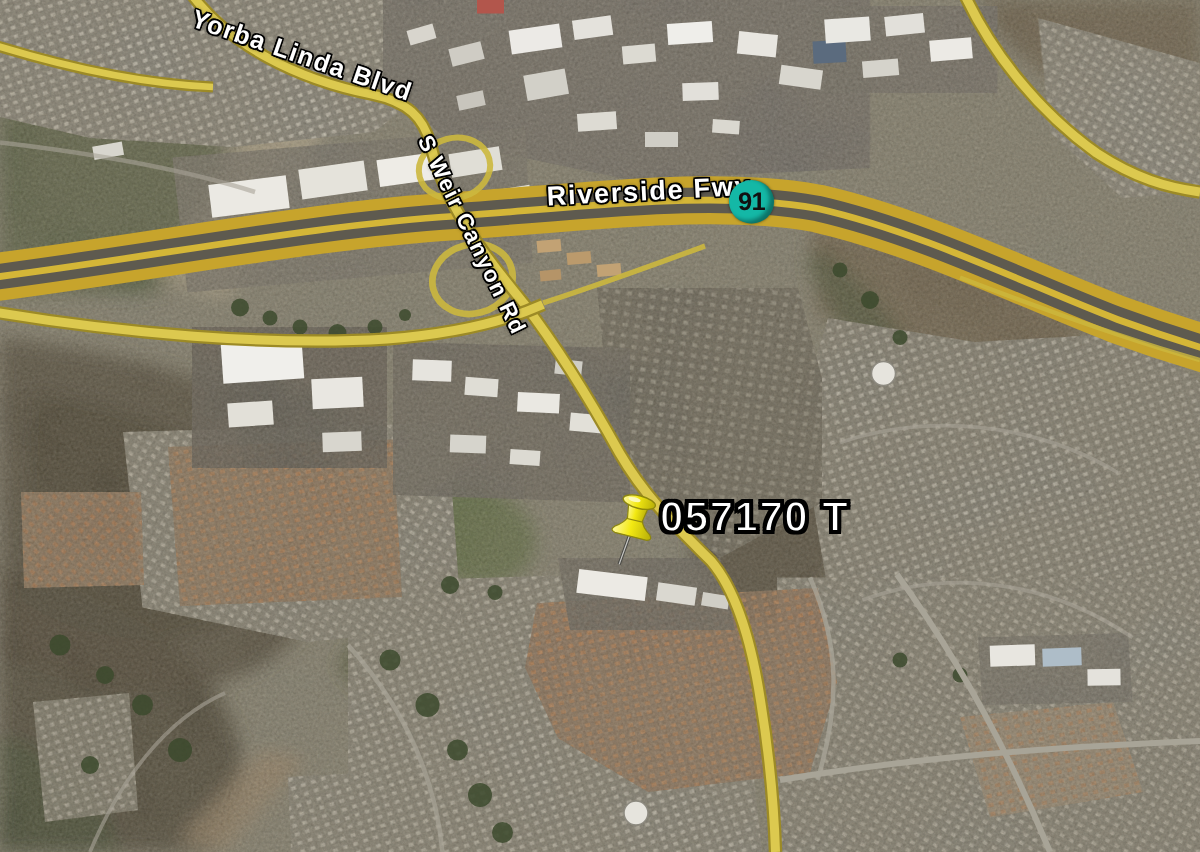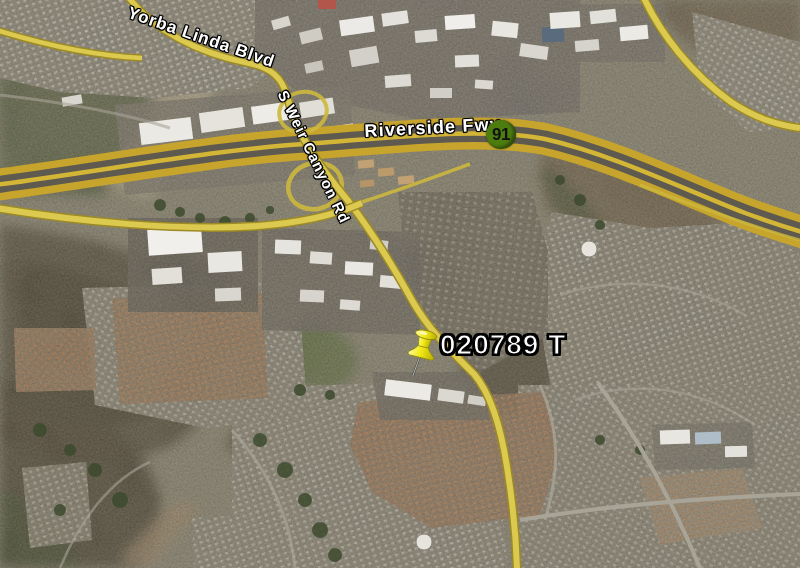--- a/index.html
+++ b/index.html
@@ -18,21 +18,21 @@
   .lbl-weir{left:289px;top:88px;font-size:15px;letter-spacing:1px;transform:rotate(64deg);transform-origin:0 0;}
   .lbl-riverside{left:364px;top:122px;font-size:18px;letter-spacing:1.2px;transform:rotate(-3deg);transform-origin:0 0;}
   .lbl-placemark{
     left:440px;top:331px;font-size:28px;letter-spacing:1px;
     -webkit-text-stroke:1.2px #000;
     text-shadow:-2px -2px 0 #000,2px -2px 0 #000,-2px 2px 0 #000,2px 2px 0 #000,
                  0 -2px 0 #000,0 2px 0 #000,-2px 0 0 #000,2px 0 0 #000;
   }
   .shield{
     position:absolute;left:486px;top:120px;width:30px;height:29px;border-radius:50%;
-    background:#4d7c0f;display:flex;align-items:center;justify-content:center;
+    background:#14b8a6;display:flex;align-items:center;justify-content:center;
     box-shadow:inset -3px -2px 3px rgba(0,0,0,.38),0 0 2px rgba(0,0,0,.55);
   }
   .shield span{color:#111;font-size:17px;font-weight:bold;letter-spacing:-0.5px;}
   .pin{position:absolute;left:394px;top:327px;width:44px;height:54px;transform:rotate(14deg);transform-origin:50% 90%;}
 </style>
 </head>
 <body>
 
 <div id="stage">
 
@@ -317,15 +317,15 @@
     </defs>
     <path d="M21,30 L19,50" stroke="#4a4a46" stroke-width="2.2" fill="none"></path>
     <path d="M21,30 L19,50" stroke="#c8c8c4" stroke-width="0.8" fill="none"></path>
     <path d="M10,26 Q7,29 11,30 L33,30 Q37,29 34,26 Q28,22 27,18 L17,18 Q16,22 10,26 Z" fill="url(#gy)" stroke="#8e870d" stroke-width="0.8"></path>
     <path d="M15,7 L17,19 L27,19 L29,7 Z" fill="url(#gy)" stroke="#8e870d" stroke-width="0.8"></path>
     <ellipse cx="22" cy="6.5" rx="11" ry="4.2" fill="url(#gy)" stroke="#8e870d" stroke-width="0.9"></ellipse>
     <ellipse cx="18.5" cy="5.6" rx="4.2" ry="1.5" fill="#fdfbc6" opacity="0.9"></ellipse>
   </svg>
 </div>
 
-<div class="maplabel lbl-placemark">020789 T</div>
+<div class="maplabel lbl-placemark">057170 T</div>
 
 </div>
 
 </body></html>

